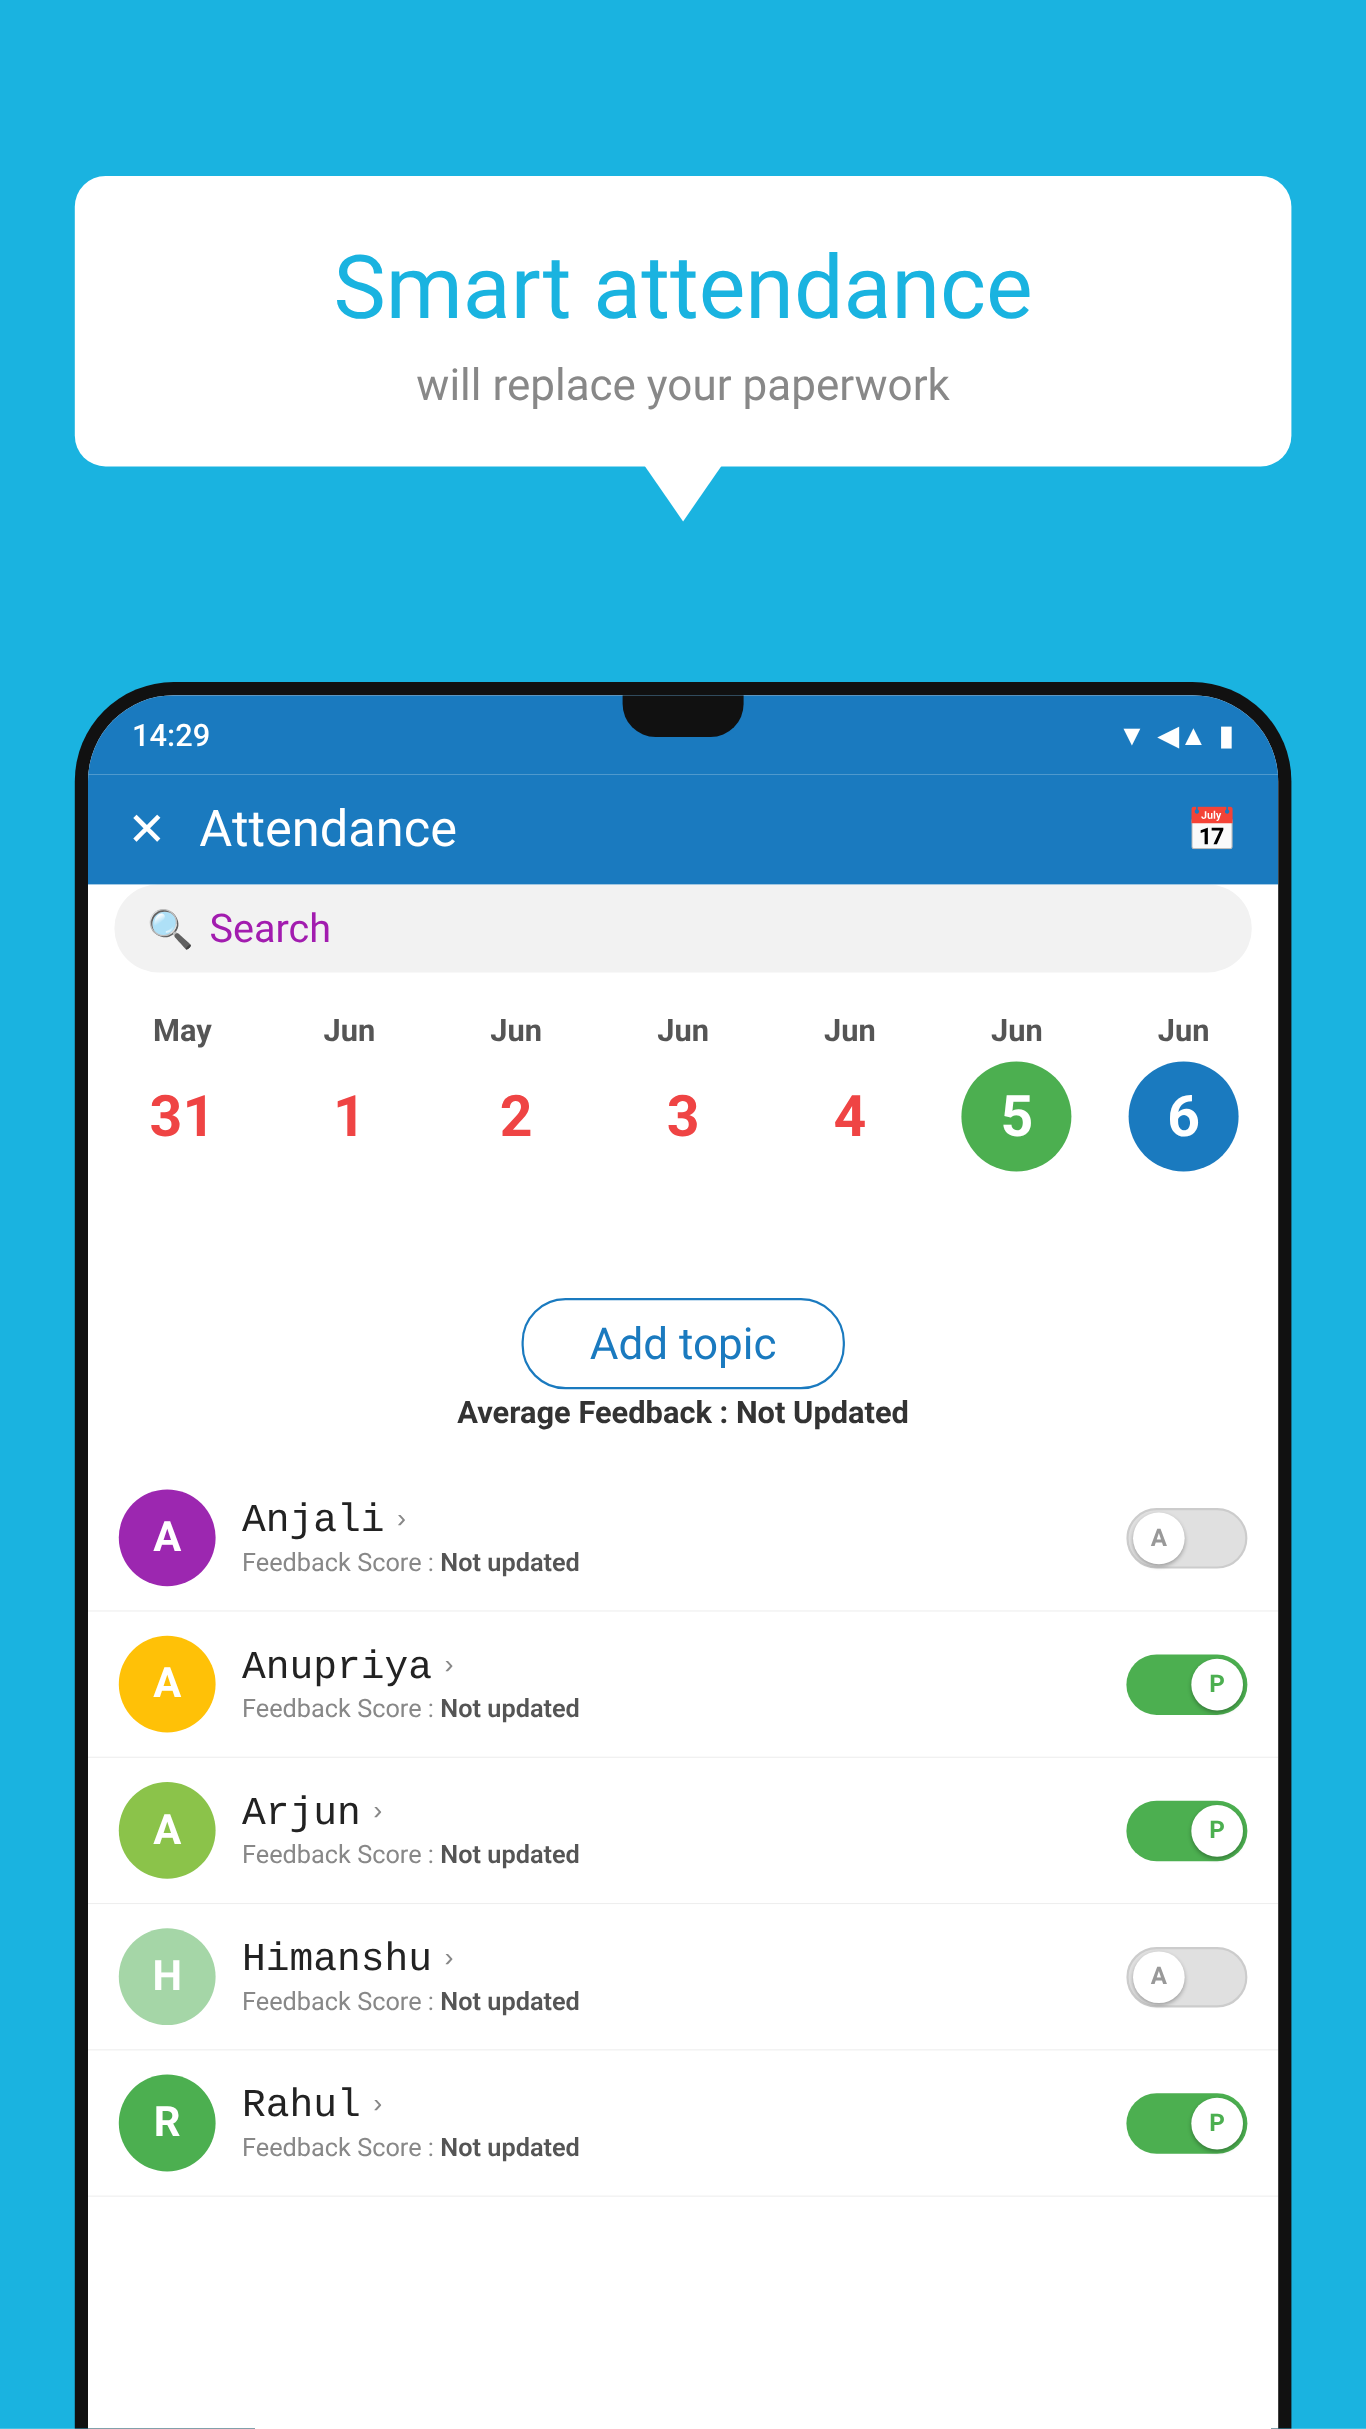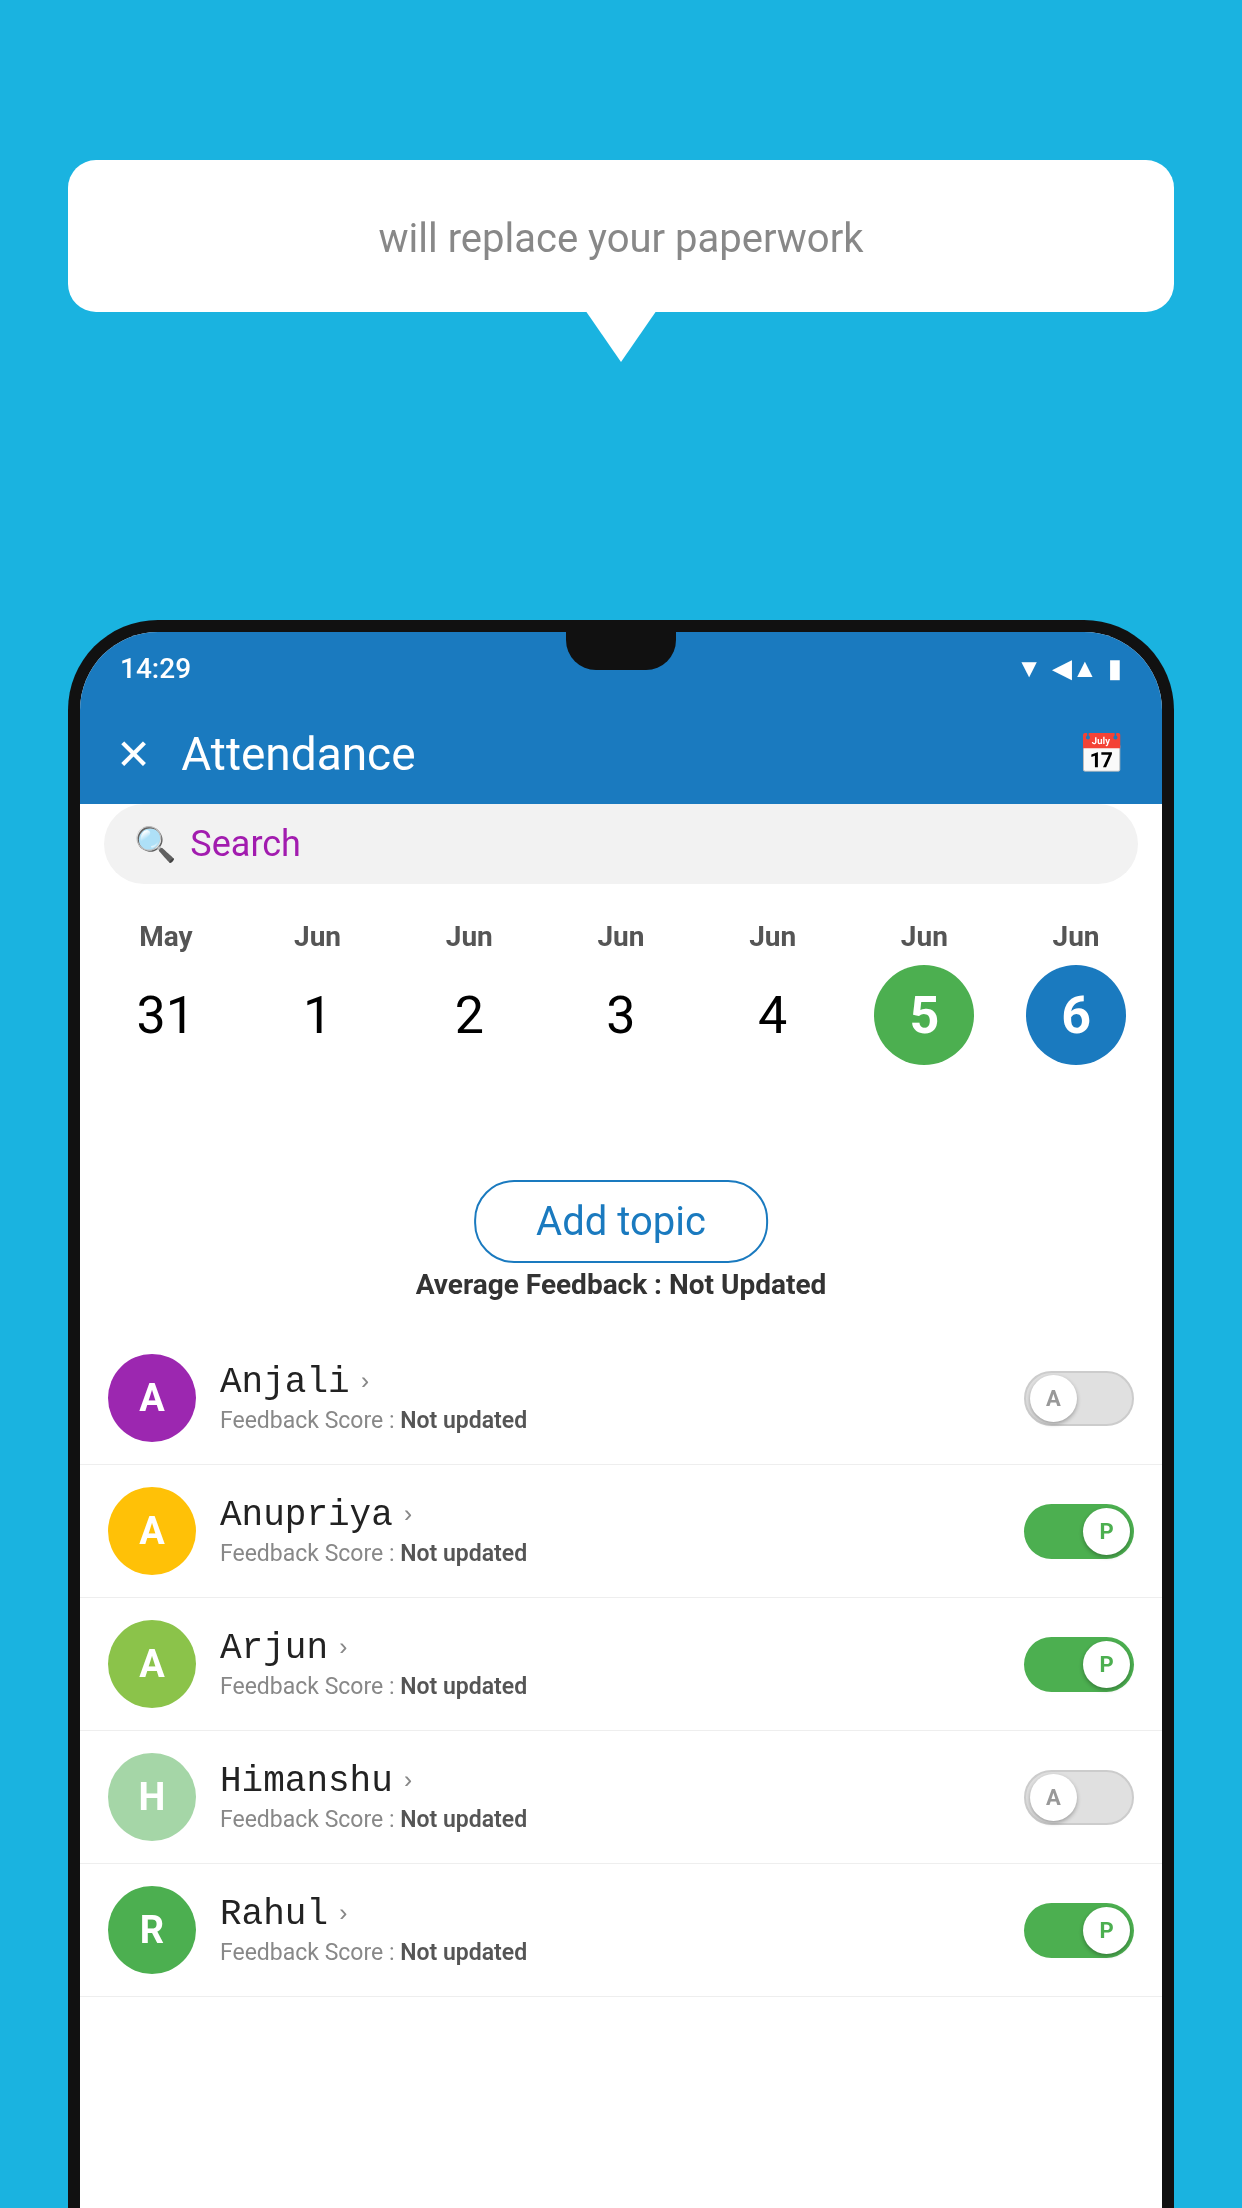--- a/index.html
+++ b/index.html
@@ -185,22 +185,22 @@
       gap: 12px;
       width: 120px;
     }
     .cal-month {
       font-size: 28px;
       color: #555;
       font-weight: 700;
     }
     .cal-date {
       font-size: 52px;
-      font-weight: 400;
-      color: #000000;
+      font-weight: 700;
+      color: #ef4444;
       width: 100px;
       height: 100px;
       display: flex;
       align-items: center;
       justify-content: center;
       border-radius: 50%;
     }
     .cal-date.today {
       background: #4caf50;
       color: white;
@@ -348,20 +348,21 @@
     .toggle.on .toggle-knob {
       color: #4caf50;
     }
 
     
   </style>
 </head>
 <body>
 
 <div class="speech-bubble">
+  <div class="bubble-title">Smart attendance</div>
   <div class="bubble-subtitle">will replace your paperwork</div>
 </div>
 
 <div class="phone-frame">
   <div class="phone-inner">
 
     <div class="notch"></div>
 
     <div class="status-bar">
       <span class="status-time">14:29</span>

